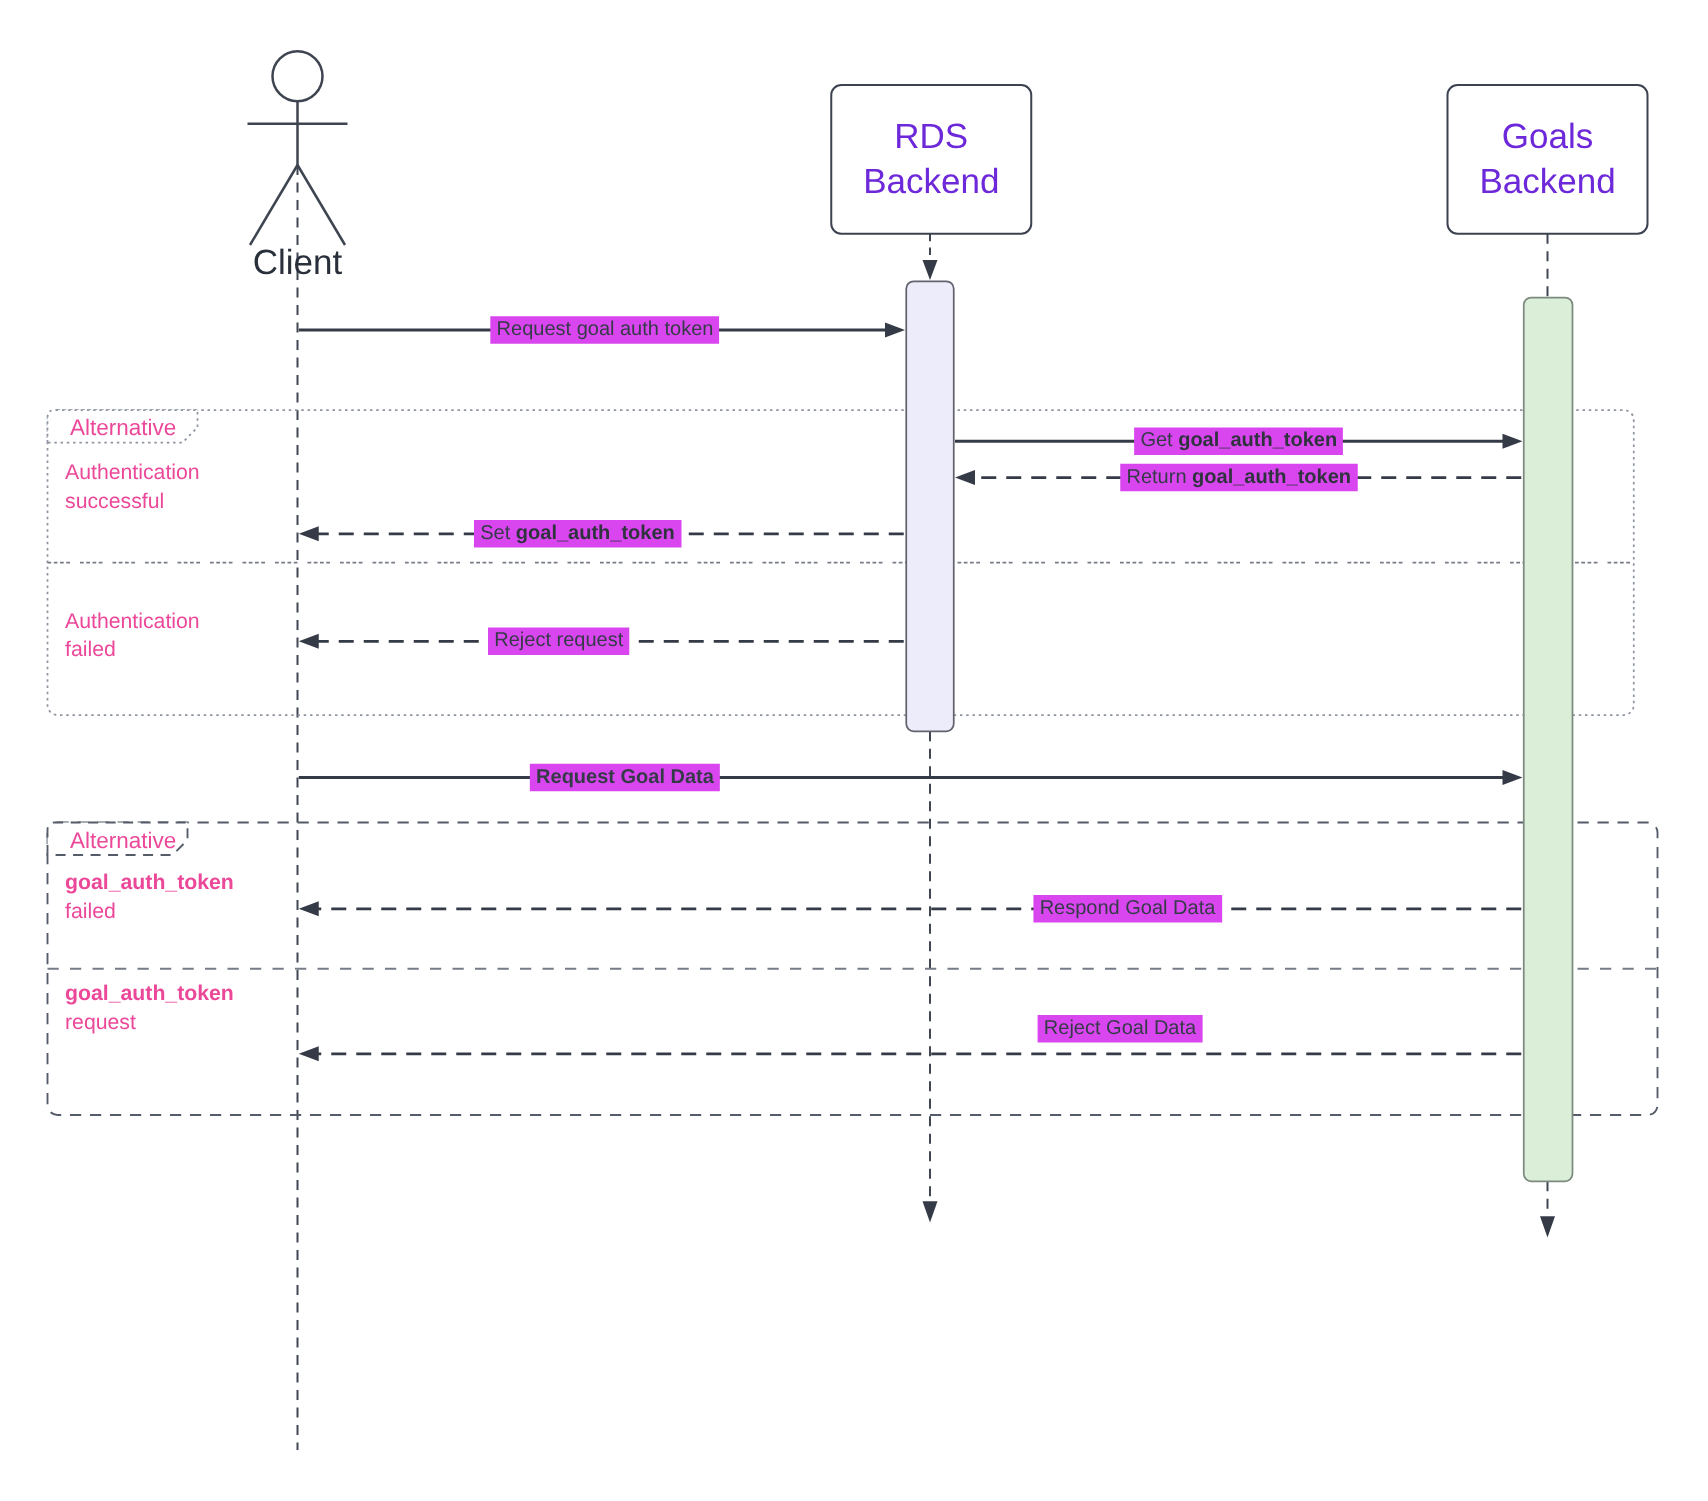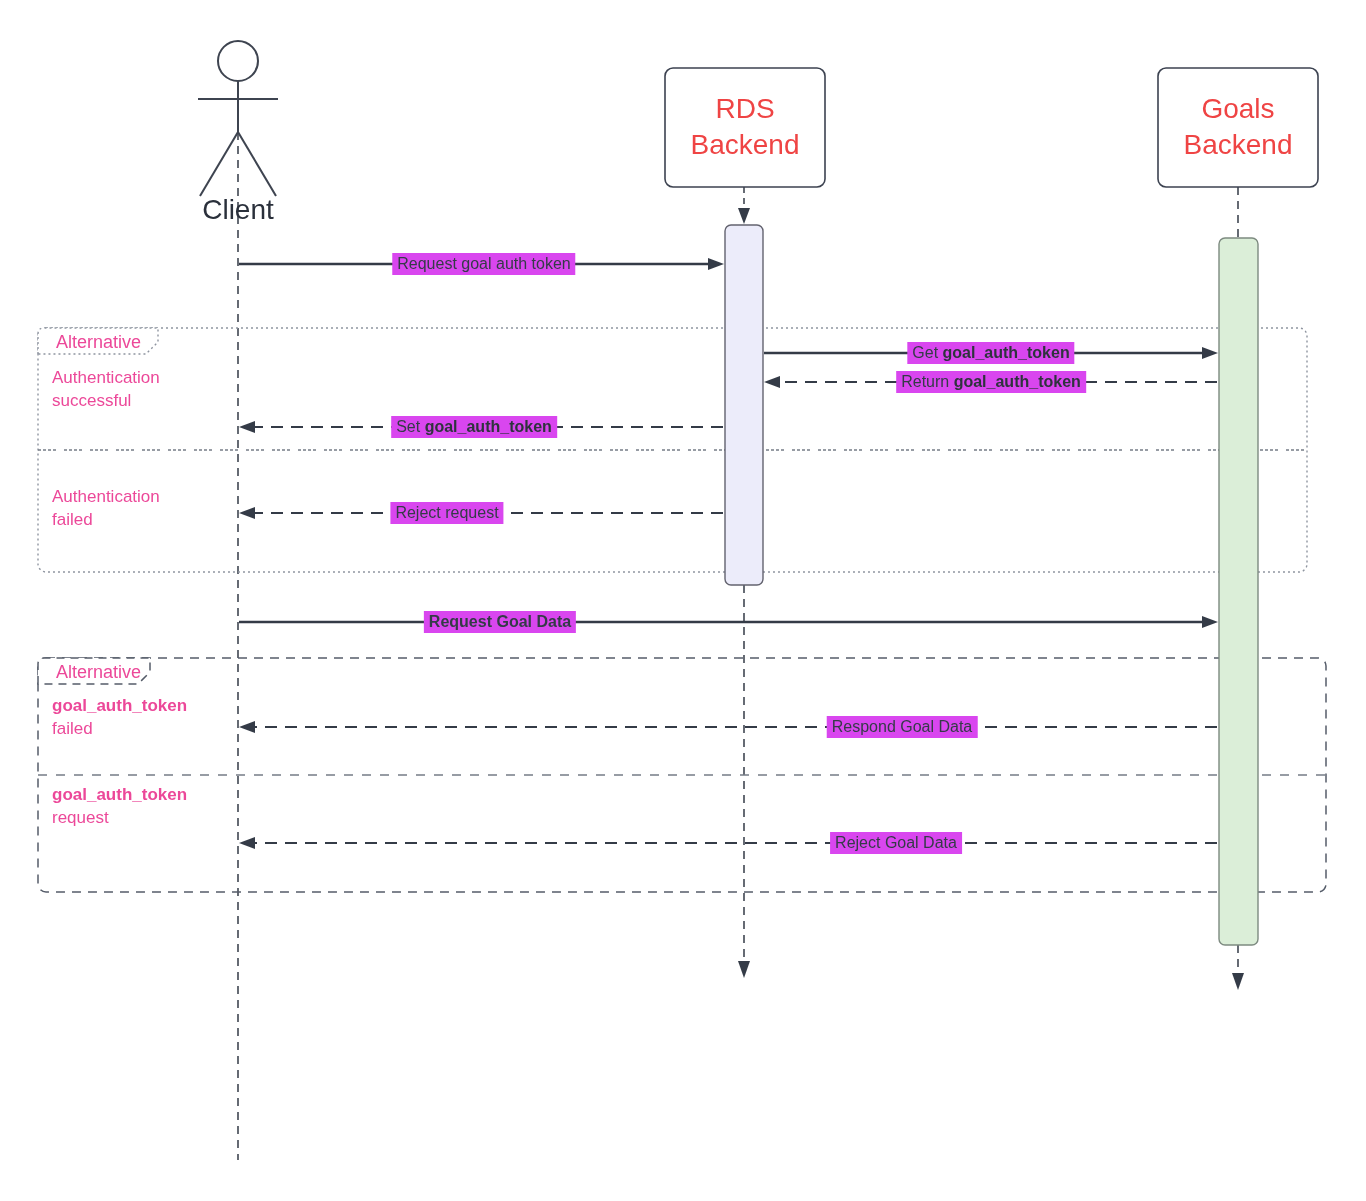--- a/index.html
+++ b/index.html
@@ -7,21 +7,21 @@
     position:relative;
     width:1366px;height:1201px;
     background:#ffffff;
     font-family:"Liberation Sans", sans-serif;
     overflow:hidden;
   }
   #gfx{position:absolute;left:0;top:0;}
   .label{position:absolute;color:#30353f;}
   .participant-label{
     width:160px;text-align:center;
-    font-size:28px;line-height:36px;color:#ef4444;
+    font-size:28px;line-height:36px;color:#6d28d9;
     white-space:pre-line;
   }
   .actor-label{
     width:200px;text-align:center;
     font-size:28px;color:#2a303b;
   }
   .msg{
     font-size:16px;line-height:22px;height:22px;
     background:#d946ef;padding:0 5px;
     transform:translateX(-50%);
@@ -134,29 +134,29 @@
 
   <div class="label msg" style="left:484px;top:253px;">
     <span>Request goal auth token</span><b></b>
   </div>
   <div class="label msg" style="left:991px;top:342px;">
     <span>Get </span><b>goal_auth_token</b>
   </div>
   <div class="label msg" style="left:991px;top:371px;">
     <span>Return </span><b>goal_auth_token</b>
   </div>
-  <div class="label msg" style="left:462px;top:416px;margin-left:12px;">
+  <div class="label msg" style="left:462px;top:416px;">
     <span>Set </span><b>goal_auth_token</b>
   </div>
   <div class="label msg" style="left:447px;top:502px;">
     <span>Reject request</span><b></b>
   </div>
   <div class="label msg" style="left:500px;top:611px;font-weight:bold;">
     <span>Request Goal Data</span><b></b>
   </div>
   <div class="label msg" style="left:902px;top:716px;">
     <span>Respond Goal Data</span><b></b>
   </div>
-  <div class="label msg" style="left:896px;top:832px;">
+  <div class="label msg" style="left:896px;top:812px;">
     <span>Reject Goal Data</span><b></b>
   </div>
 
 </div>
 
 </body></html>

